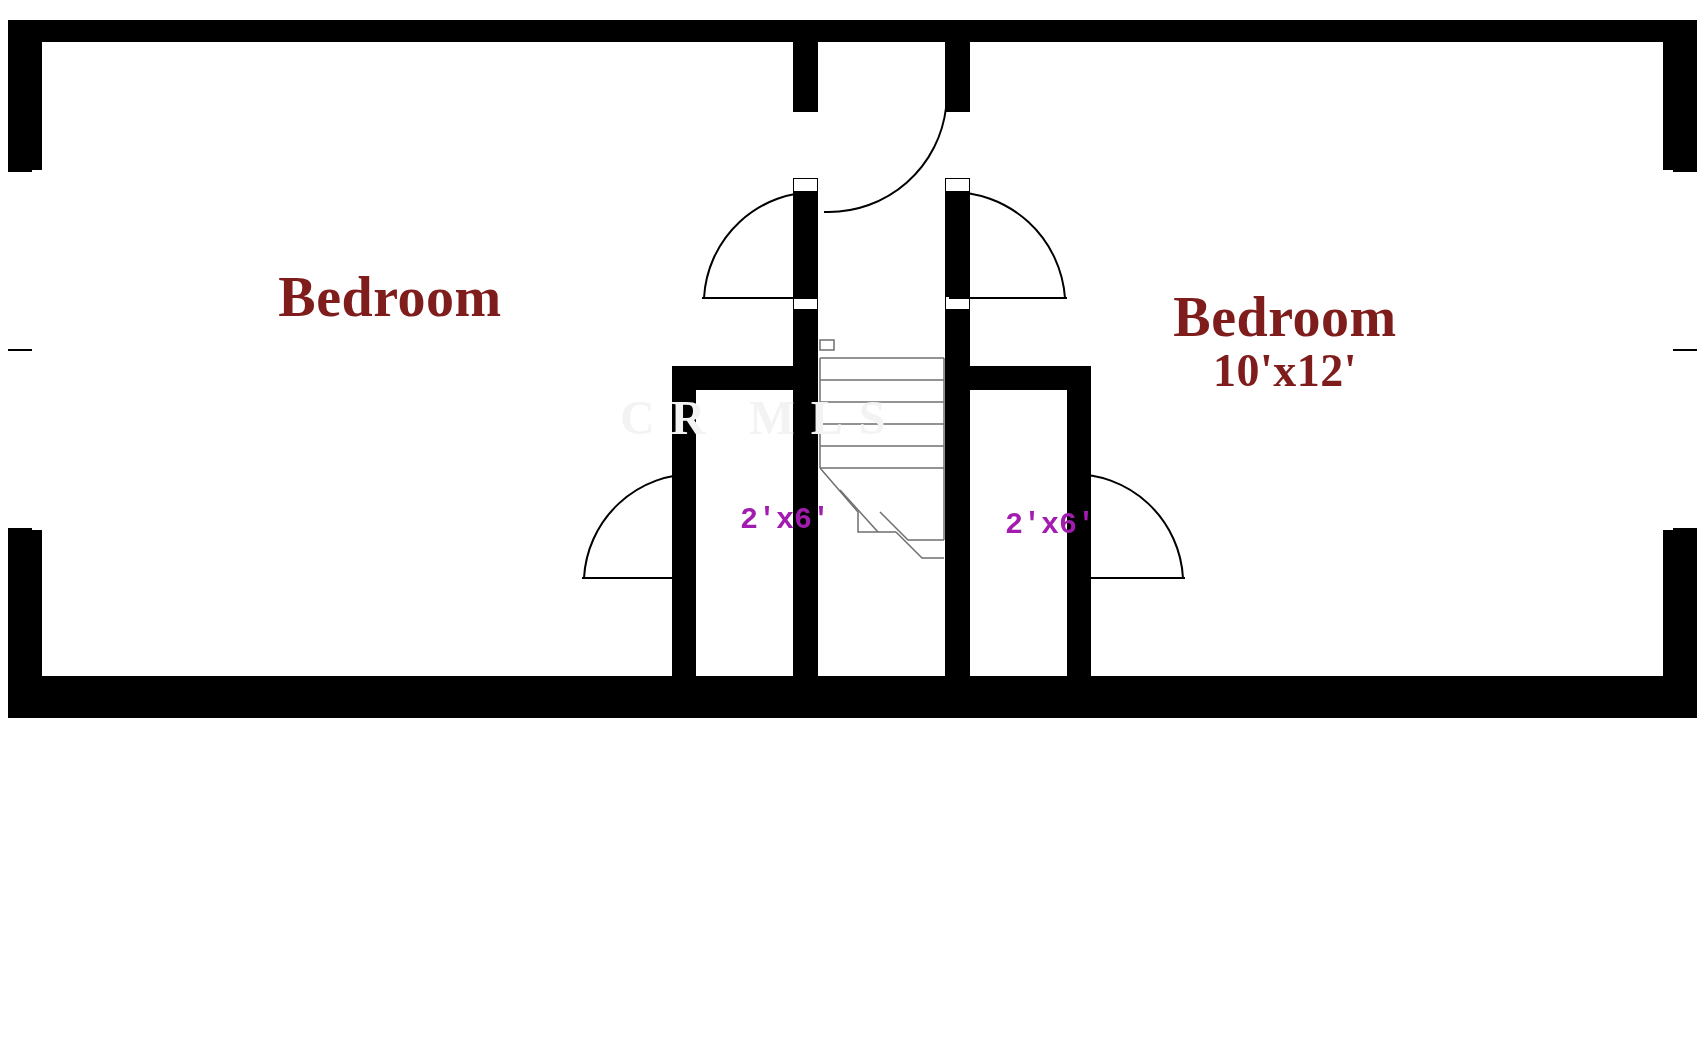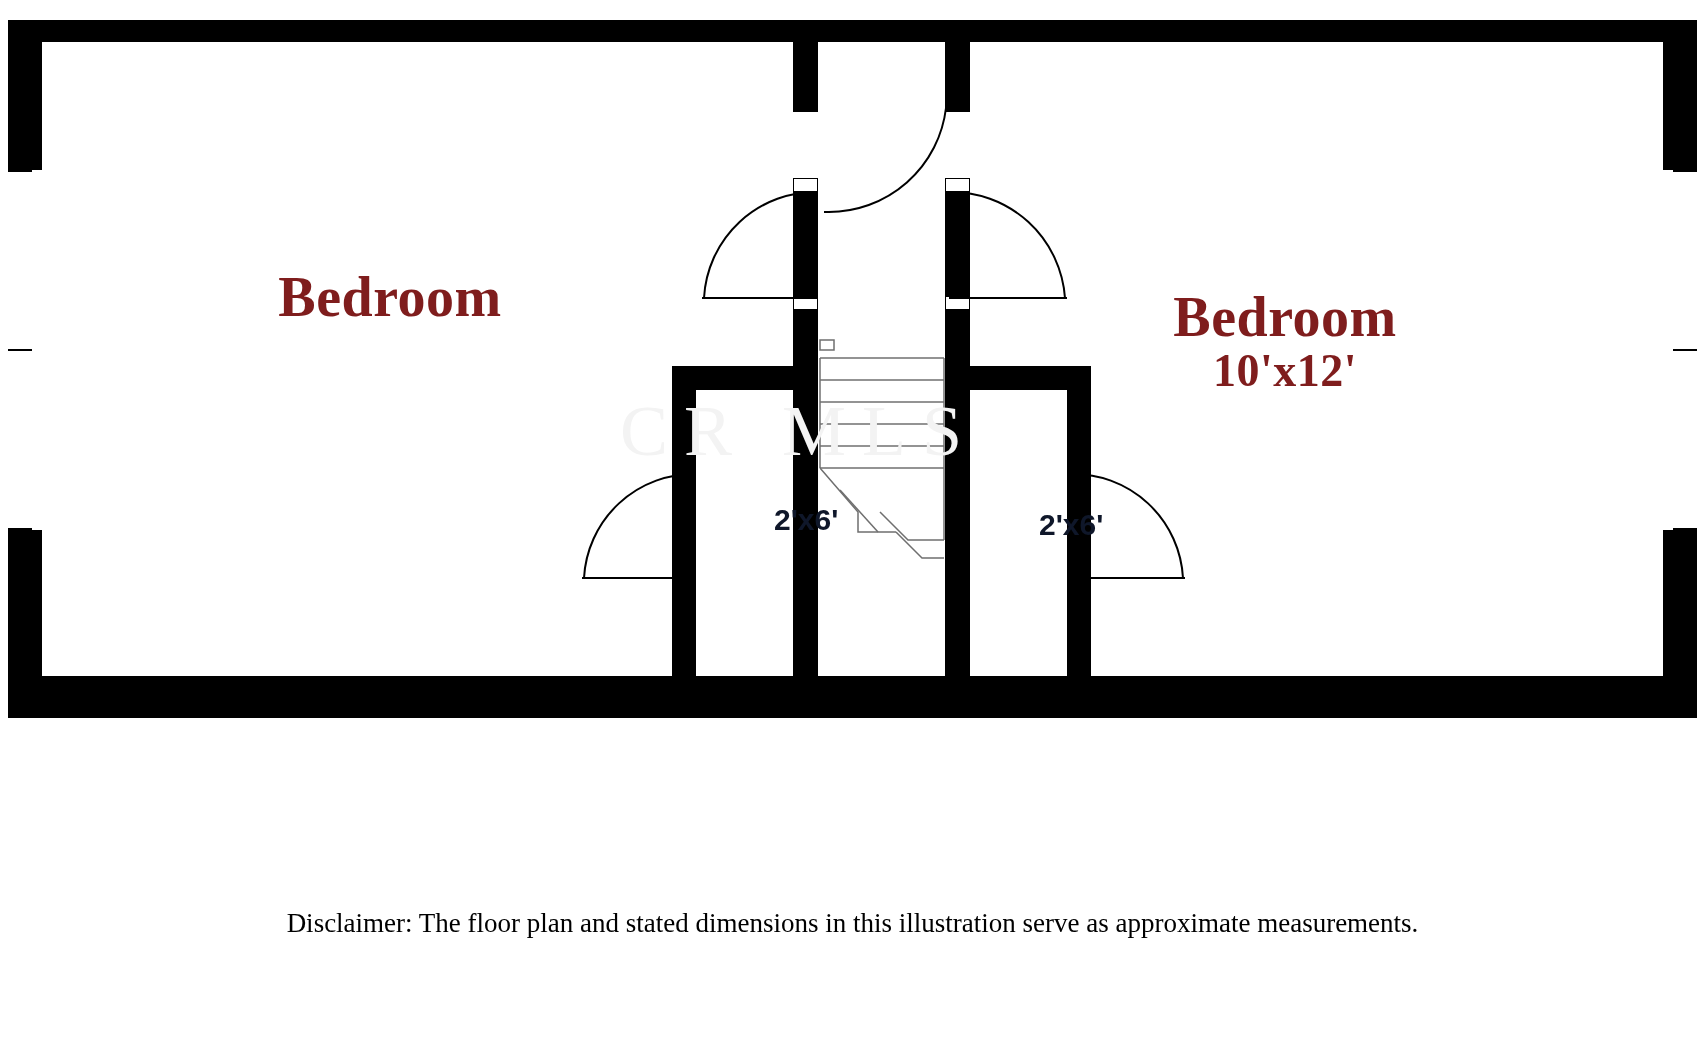--- a/index.html
+++ b/index.html
@@ -77,36 +77,35 @@
     font-size: 56px;
     letter-spacing: 0.5px;
   }
   .room-label .dims {
     display: block;
     font-size: 46px;
     letter-spacing: 0.5px;
   }
   .closet-label {
     position: absolute;
-    color: #0f172a;
-    font-family: Liberation Sans, sans-serif;
+    color: #a21caf;
+    font-family: Liberation Mono, monospace;
     font-weight: bold;
     font-size: 30px;
     white-space: nowrap;
-    margin-left: 34px;
   }
 
   
   .watermark {
     position: absolute;
     color: #f3f3f3;
     font-family: "Liberation Serif", serif;
-    font-size: 72px;
+    font-size: 48px;
     letter-spacing: 16px;
-    font-weight: normal;
+    font-weight: bold;
     user-select: none;
     white-space: nowrap;
   }
 
   
   .stairs {
     position: absolute;
   }
   .stairs svg { display:block; }
   .stairs path, .stairs line, .stairs polyline {
@@ -237,16 +236,15 @@
   <div class="room-label" style="left:1075px; top:288px; width:420px;">
     <span class="name">Bedroom</span>
     <span class="dims">10'x12'</span>
   </div>
 
   <div class="closet-label" style="left:740px; top:503px;">2'x6'</div>
 
   <div class="closet-label" style="left:1005px; top:508px;">2'x6'</div>
 
   <div class="disclaimer" style="top:905px;">
-    <span>Disclaimer: The floor plan and stated dimensions in this illustration serve as approximate measurements.</span>
   </div>
 
 </div>
 
 </body></html>

